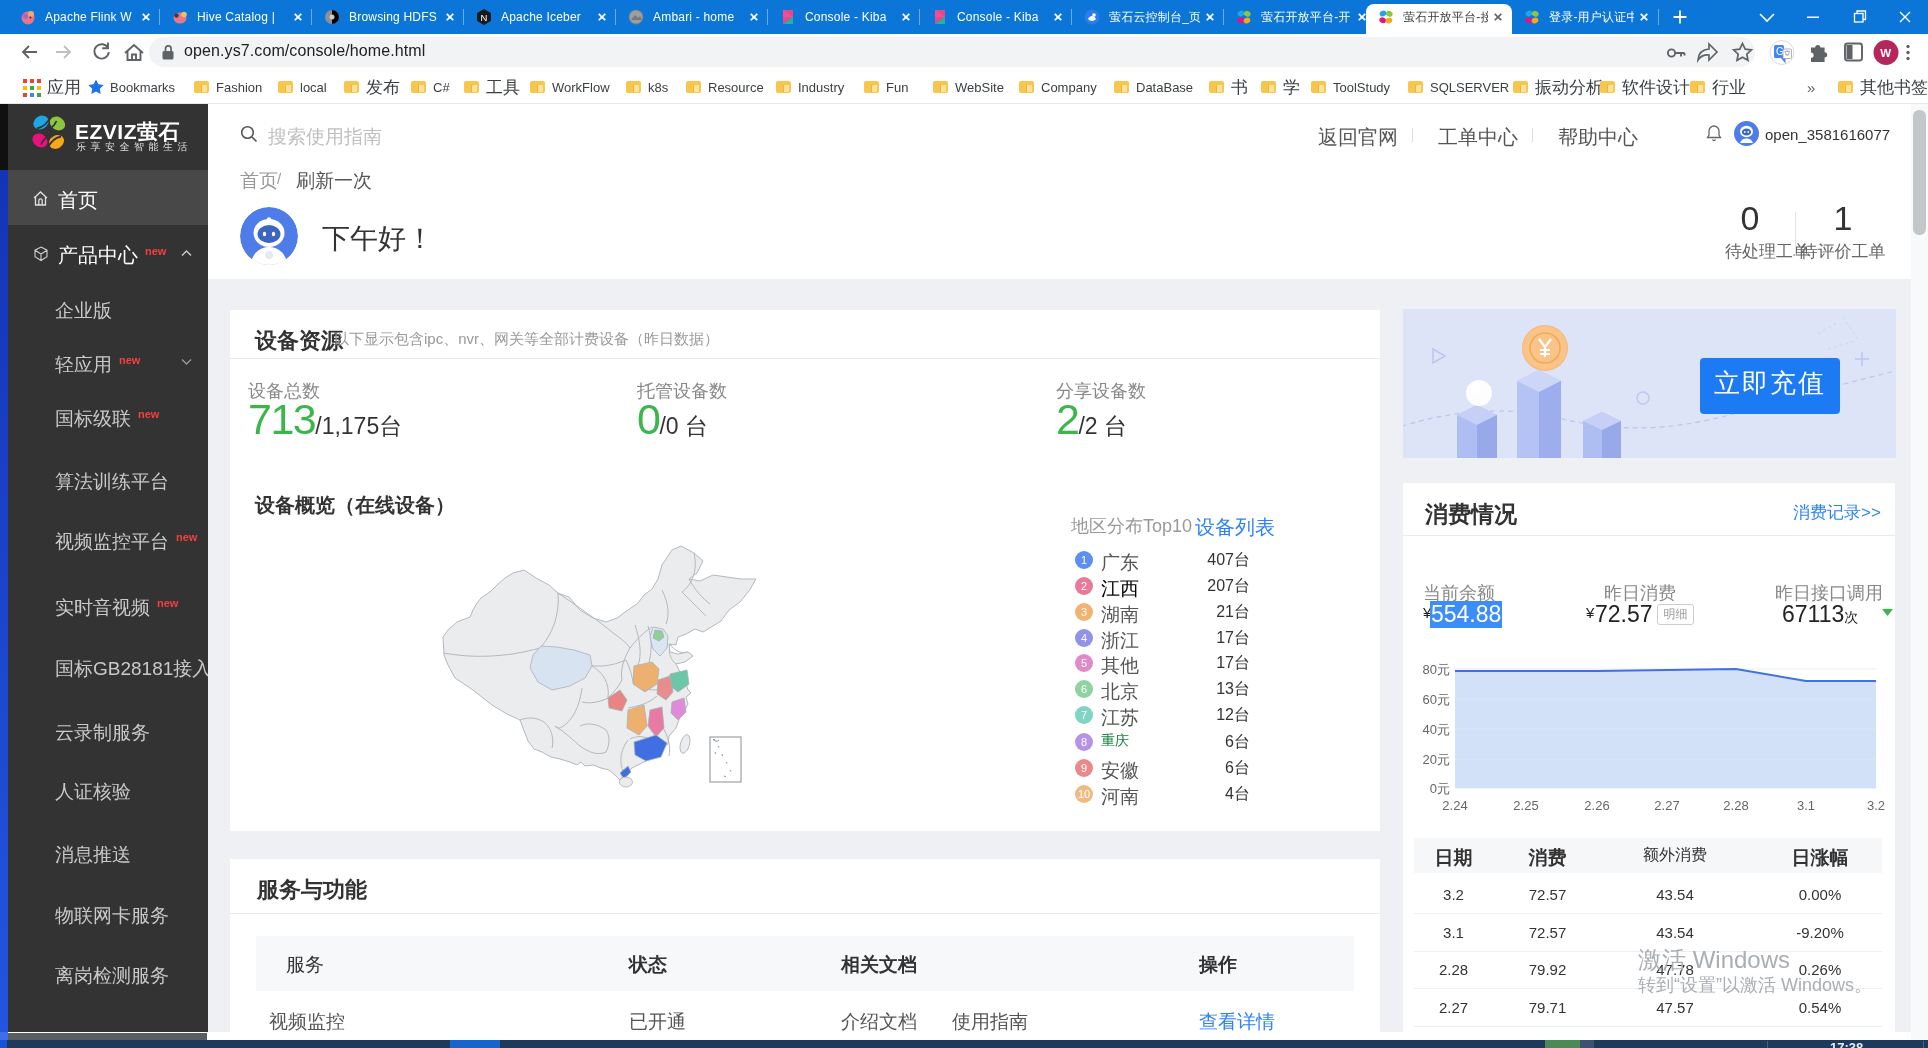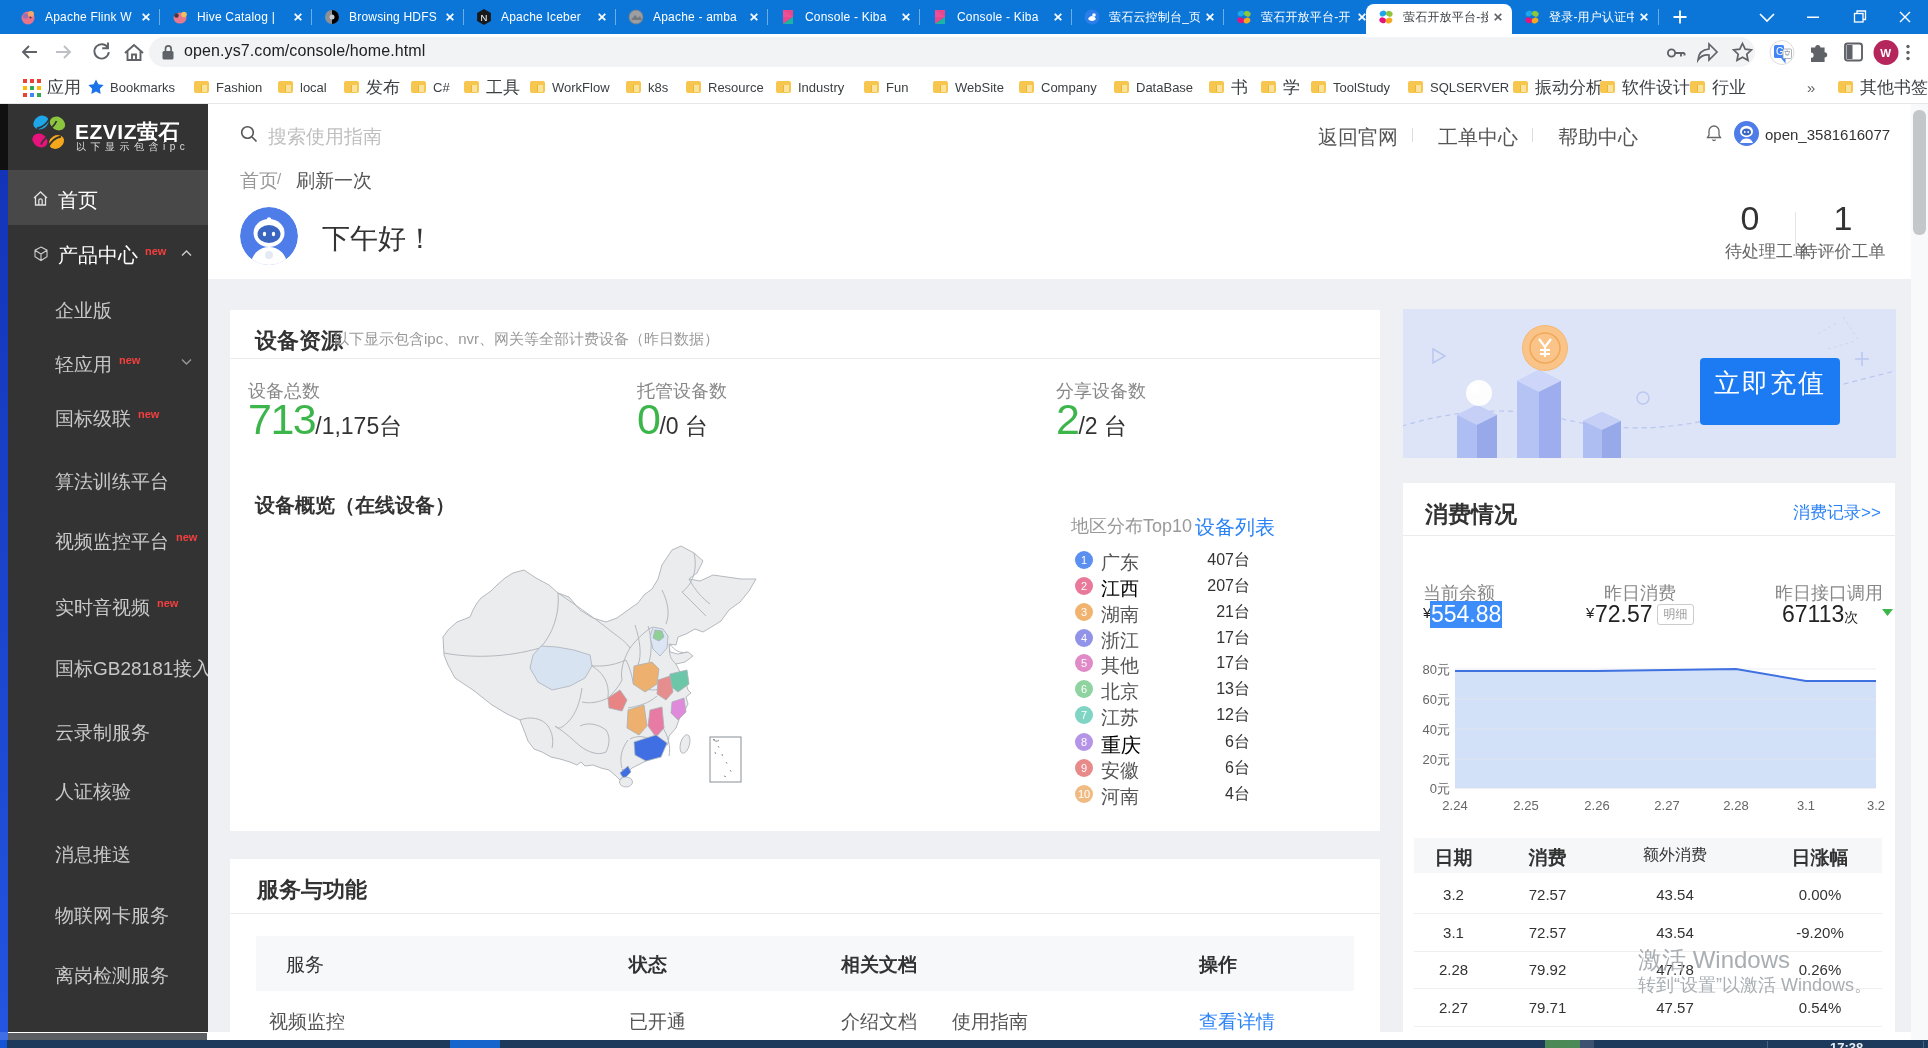--- a/index.html
+++ b/index.html
@@ -64,21 +64,21 @@
   </div>
 <div class="a" style="left:463px;top:9px;width:1px;height:16px;background:#6aace4"></div>
 <div class="tab" style="left:616px;width:152px">
     <div class="a" style="left:12px;top:9px">
       <svg class="a" width="16" height="16" viewBox="0 0 16 16">
         <circle cx="8" cy="8" r="7" fill="#9b9ea2"></circle>
         <path d="M3 11 l4-5 3 3 2-2 2 4z" fill="#75797d"></path>
         <circle cx="8" cy="8" r="6.9" fill="none" stroke="#7e8286"></circle>
       </svg>
     </div>
-    <div class="ttl" style="margin-left:37px">Apache - amba</div>
+    <div class="ttl" style="margin-left:37px">Ambari - home</div>
     <div class="x">×</div>
   </div>
 <div class="a" style="left:615px;top:9px;width:1px;height:16px;background:#6aace4"></div>
 <div class="tab" style="left:768px;width:152px">
     <div class="a" style="left:12px;top:9px">
       <svg class="a" width="16" height="16" viewBox="0 0 16 16">
         <path d="M3 1 h10 v7 l-10 7z" fill="#e8488b"></path>
         <path d="M3 15 l10-7 v7z" fill="#1cb5a3"></path>
         <path d="M3 1 l10 7 h-10z" fill="#f04e98"></path>
       </svg>
@@ -251,21 +251,21 @@
 <div class="a" style="left:1923px;top:1041px;width:1px;height:7px;background:#4a617e"></div>
 <div class="a" style="left:8px;top:104px;width:200px;height:928px;background:#333333"></div>
 <svg class="a" style="left:29px;top:114px" width="40" height="40" viewBox="0 0 40 40">
 <ellipse cx="12" cy="8.5" rx="8" ry="6.4" fill="#1da6e8" transform="rotate(-32 12 8.5)"></ellipse>
 <ellipse cx="28.5" cy="9.5" rx="8" ry="6.4" fill="#8cc63e" transform="rotate(32 28.5 9.5)"></ellipse>
 <ellipse cx="11" cy="26.5" rx="8" ry="6.4" fill="#e8127d" transform="rotate(32 11 26.5)"></ellipse>
 <ellipse cx="27.5" cy="28" rx="8" ry="6.4" fill="#f5a81c" transform="rotate(-32 27.5 28)"></ellipse>
 <path d="M8 14.5 q9-2 13-11 M16.5 17 q8-3 11-10 M32 22.5 q-9 2-13 11 M23 20.5 q-8 3-11 10" stroke="#333" stroke-width="1.8" fill="none"></path>
 </svg>
 <div class="a" style="left:75px;top:118px;width:115px;font-size:21px;font-weight:bold;color:#fff;letter-spacing:.5px;white-space:nowrap">EZVIZ萤石</div>
-<div class="a" style="left:76px;top:140px;width:115px;font-size:10px;color:#ddd;letter-spacing:4.5px;white-space:nowrap">以下显示包含ipc</div>
+<div class="a" style="left:76px;top:140px;width:115px;font-size:10px;color:#ddd;letter-spacing:4.5px;white-space:nowrap">乐享安全智能生活</div>
 <div class="a" style="left:8px;top:170px;width:200px;height:55px;background:#484848"></div>
 <svg class="a" style="left:32px;top:190px" width="17" height="17" viewBox="0 0 17 17">
     <path d="M2 8 l6.5-6 6.5 6 M3.5 7 v8 h10 v-8 M6.8 15 v-4.5 a1.7 1.7 0 0 1 3.4 0 V15" stroke="#e0e0e0" stroke-width="1.3" fill="none"></path>
   </svg>
 <div class="a" style="left:58px;top:187px;color:#fff;font-size:20px">首页</div>
 <svg class="a" style="left:33px;top:246px" width="16" height="16" viewBox="0 0 16 16">
     <path d="M8 1 l6 3.2 v6.6 L8 14.5 2 10.8 V4.2z M2 4.2 L8 8 l6-3.8 M8 8 v6.5" stroke="#ccc" stroke-width="1.1" fill="none"></path>
   </svg>
 <div class="a" style="left:58px;top:242px;color:#fff;font-size:20px">产品中心<span class="new">new</span></div>
 <svg class="a" style="left:181px;top:249px" width="11" height="8" viewBox="0 0 11 8">
@@ -367,21 +367,21 @@
 <div class="a" style="left:1075px;top:654px;width:18px;height:18px;border-radius:9px;background:#e08ac8;color:#fff;font-size:11px;text-align:center;line-height:18px">5</div>
 <div class="a" style="left:1101px;top:653px;font-size:19px;color:#555">其他</div>
 <div class="a" style="left:1150px;top:653px;width:100px;text-align:right;font-size:16px;color:#333">17台</div>
 <div class="a" style="left:1075px;top:680px;width:18px;height:18px;border-radius:9px;background:#8fd3a0;color:#fff;font-size:11px;text-align:center;line-height:18px">6</div>
 <div class="a" style="left:1101px;top:679px;font-size:19px;color:#555">北京</div>
 <div class="a" style="left:1150px;top:679px;width:100px;text-align:right;font-size:16px;color:#333">13台</div>
 <div class="a" style="left:1075px;top:706px;width:18px;height:18px;border-radius:9px;background:#7fd4c4;color:#fff;font-size:11px;text-align:center;line-height:18px">7</div>
 <div class="a" style="left:1101px;top:705px;font-size:19px;color:#555">江苏</div>
 <div class="a" style="left:1150px;top:705px;width:100px;text-align:right;font-size:16px;color:#333">12台</div>
 <div class="a" style="left:1075px;top:733px;width:18px;height:18px;border-radius:9px;background:#b594e8;color:#fff;font-size:11px;text-align:center;line-height:18px">8</div>
-<div class="a" style="left:1101px;top:732px;font-size:20px;color:#000000">重庆</div>
+<div class="a" style="left:1101px;top:732px;font-size:14px;color:#15803d">重庆</div>
 <div class="a" style="left:1150px;top:732px;width:100px;text-align:right;font-size:16px;color:#333">6台</div>
 <div class="a" style="left:1075px;top:759px;width:18px;height:18px;border-radius:9px;background:#e88a8a;color:#fff;font-size:11px;text-align:center;line-height:18px">9</div>
 <div class="a" style="left:1101px;top:758px;font-size:19px;color:#555">安徽</div>
 <div class="a" style="left:1150px;top:758px;width:100px;text-align:right;font-size:16px;color:#333">6台</div>
 <div class="a" style="left:1075px;top:785px;width:18px;height:18px;border-radius:9px;background:#f0bb82;color:#fff;font-size:11px;text-align:center;line-height:18px">10</div>
 <div class="a" style="left:1101px;top:784px;font-size:19px;color:#555">河南</div>
 <div class="a" style="left:1150px;top:784px;width:100px;text-align:right;font-size:16px;color:#333">4台</div>
 <svg class="a" style="left:430px;top:530px" width="350" height="280" viewBox="0 0 350 280">
 <g stroke="#b4b9be" stroke-width="1" stroke-linejoin="round" fill="none">
 <path fill="#ebecee" d="M83,43 L94,40 106,48 119,55 128,63 139,67 150,80 163,88 176,92 187,88 198,80 208,73 214,65 222,59 228,49 232,35 242,20 251,16 264,23 273,31 267,43 259,49 270,51 283,45 297,47 311,49 326,49 319,61 310,72 299,80 291,91 283,96 273,102 265,99 256,104 248,107 246,115 239,114 240,122 248,124 258,122 263,126 255,132 246,134 250,142 255,150 258,160 261,163 256,167 258,174 254,182 250,187 246,198 239,206 238,214 232,219 224,227 216,231 208,235 202,238 198,242 192,239 194,245 190,250 186,246 179,240 171,238 163,235 155,236 151,232 147,235 140,232 130,229 121,227 112,222 104,219 98,211 95,203 90,190 77,184 62,175 43,160 25,148 18,135 14,125 13,107 18,100 27,92 40,87 43,80 47,73 51,68 61,61 67,55 75,48 Z"></path>
@@ -455,21 +455,21 @@
       <path d="M180,112 l19,-9 19,9 -19,9z" fill="#c6d0f6"></path>
       <path d="M199,121 v28 h19 v-37z" fill="#98a9ea"></path>
 <circle cx="76" cy="84" r="13" fill="#fdfdfe"></circle>
       <circle cx="72" cy="80" r="5" fill="#fff"></circle>
 <circle cx="142" cy="39" r="23" fill="#f6b871"></circle>
       <circle cx="142" cy="39" r="22" fill="#fac488"></circle>
       <circle cx="142" cy="39" r="15" fill="none" stroke="#f0a95c" stroke-width="1.5"></circle>
 <path d="M136,30 l6,8 6,-8 M142,38 v10 M137,41 h10 M137,45 h10" stroke="#fff" stroke-width="2.2" fill="none"></path>
 </g>
 </svg>
-<div class="a" style="left:1700px;top:358px;width:140px;height:67px;background:#1c7bf2;border-radius:4px;color:#fff;font-size:26px;text-align:center;line-height:51px;letter-spacing:2px">立即充值</div>
+<div class="a" style="left:1700px;top:358px;width:140px;height:56px;background:#1c7bf2;border-radius:4px;color:#fff;font-size:26px;text-align:center;line-height:51px;letter-spacing:2px">立即充值</div>
 <div class="a" style="left:1403px;top:483px;width:492px;height:551px;background:#fff"></div>
 <div class="a" style="left:1425px;top:499px;font-size:23px;font-weight:bold;color:#333">消费情况</div>
 <div class="a" style="left:1793px;top:501px;font-size:17px;color:#2b82f7">消费记录&gt;&gt;</div>
 <div class="a" style="left:1403px;top:535px;width:492px;height:1px;background:#ebebeb"></div>
 <div class="a" style="left:1404px;top:581px;width:110px;text-align:center;font-size:18px;color:#888">当前余额</div>
 <div class="a" style="left:1585px;top:581px;width:110px;text-align:center;font-size:18px;color:#888">昨日消费</div>
 <div class="a" style="left:1774px;top:581px;width:110px;text-align:center;font-size:18px;color:#888">昨日接口调用</div>
 <div class="a" style="left:1423px;top:604px;font-size:15px;color:#222">¥</div>
 <div class="a" style="left:1430px;top:601px;font-size:23px;color:#fff;background:#3c8df9;padding:0 1px">554.88</div>
 <div class="a" style="left:1586px;top:604px;font-size:15px;color:#222">¥</div>

